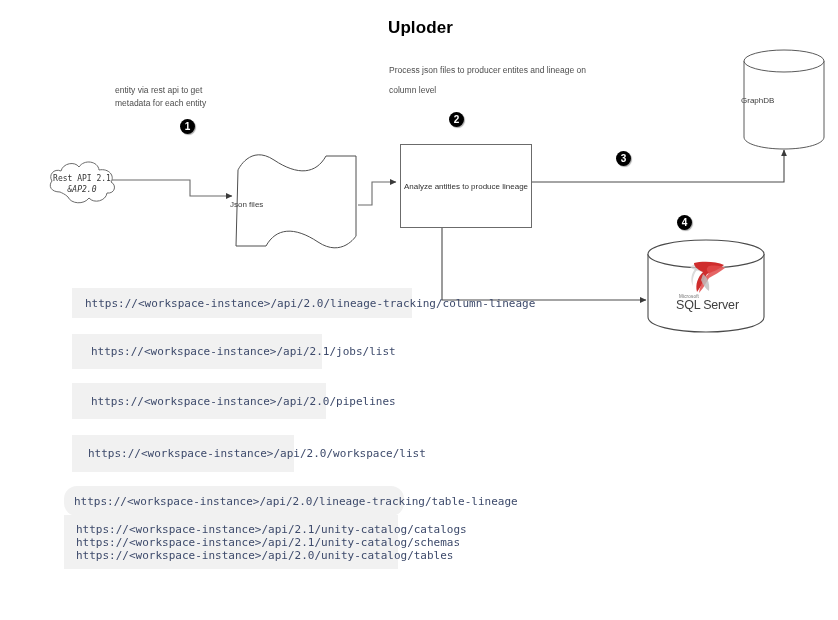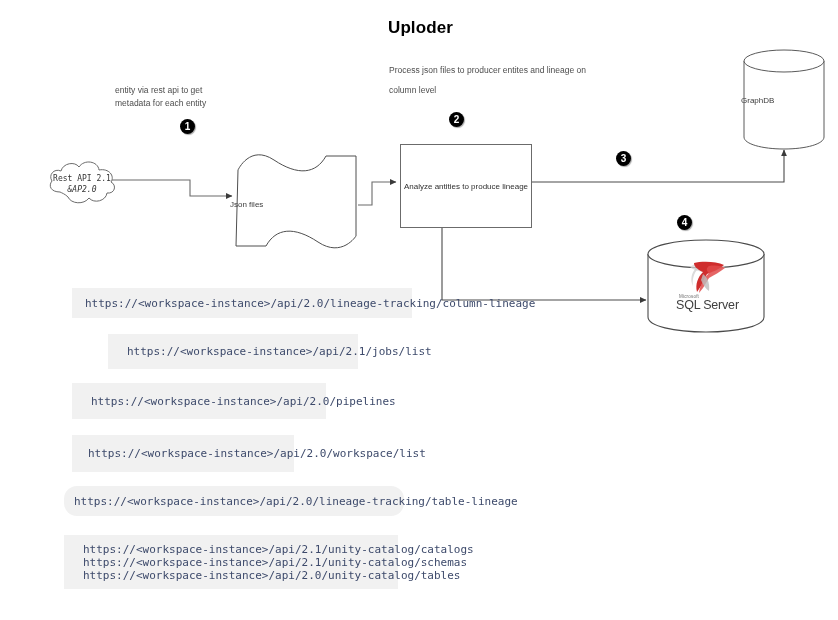--- a/index.html
+++ b/index.html
@@ -190,37 +190,37 @@
 
   <div class="abs badge" style="left:180px; top:119px;">1</div>
   <div class="abs badge" style="left:449px; top:112px;">2</div>
   <div class="abs badge" style="left:616px; top:151px;">3</div>
   <div class="abs badge" style="left:677px; top:215px;">4</div>
 
   <div class="abs url-chip" style="left:72px; top:288px; width:340px; height:30px; padding-left:13px;">
     <span class="url-text">https://&lt;workspace-instance&gt;/api/2.0/lineage-tracking/column-lineage</span>
   </div>
 
-  <div class="abs url-chip" style="left:72px; top:334px; width:250px; height:35px; padding-left:19px;margin-left:36px;">
+  <div class="abs url-chip" style="left:72px; top:334px; width:250px; height:35px; padding-left:19px;">
     <span class="url-text">https://&lt;workspace-instance&gt;/api/2.1/jobs/list</span>
   </div>
 
   <div class="abs url-chip" style="left:72px; top:383px; width:254px; height:36px; padding-left:19px;">
     <span class="url-text">https://&lt;workspace-instance&gt;/api/2.0/pipelines</span>
   </div>
 
   <div class="abs url-chip" style="left:72px; top:435px; width:222px; height:37px; padding-left:16px;">
     <span class="url-text">https://&lt;workspace-instance&gt;/api/2.0/workspace/list</span>
   </div>
 
   <div class="abs url-chip" style="left:64px; top:486px; width:340px; height:30px; padding-left:10px;border-radius:13px;">
     <span class="url-text">https://&lt;workspace-instance&gt;/api/2.0/lineage-tracking/table-lineage</span>
   </div>
 
-  <div class="abs url-chip" style="left:64px; top:535px; width:334px; height:54px; padding-left:19px;">
+  <div class="abs url-chip" style="left:64px; top:515px; width:334px; height:54px; padding-left:12px;">
     <div>
       <div class="url-text">https://&lt;workspace-instance&gt;/api/2.1/unity-catalog/catalogs</div>
       <div class="url-text">https://&lt;workspace-instance&gt;/api/2.1/unity-catalog/schemas</div>
       <div class="url-text">https://&lt;workspace-instance&gt;/api/2.0/unity-catalog/tables</div>
     </div>
   </div>
 
 </div>
 
 </body></html>

